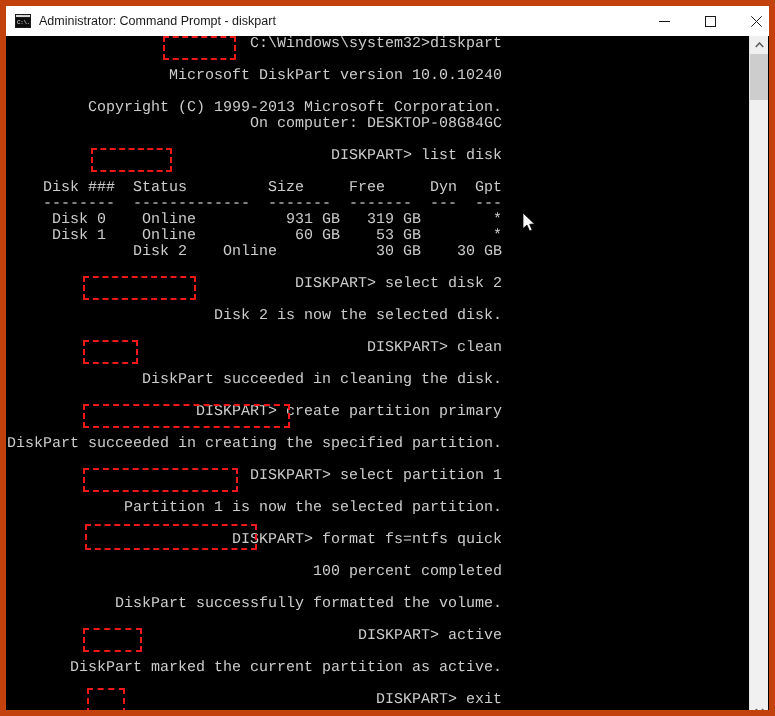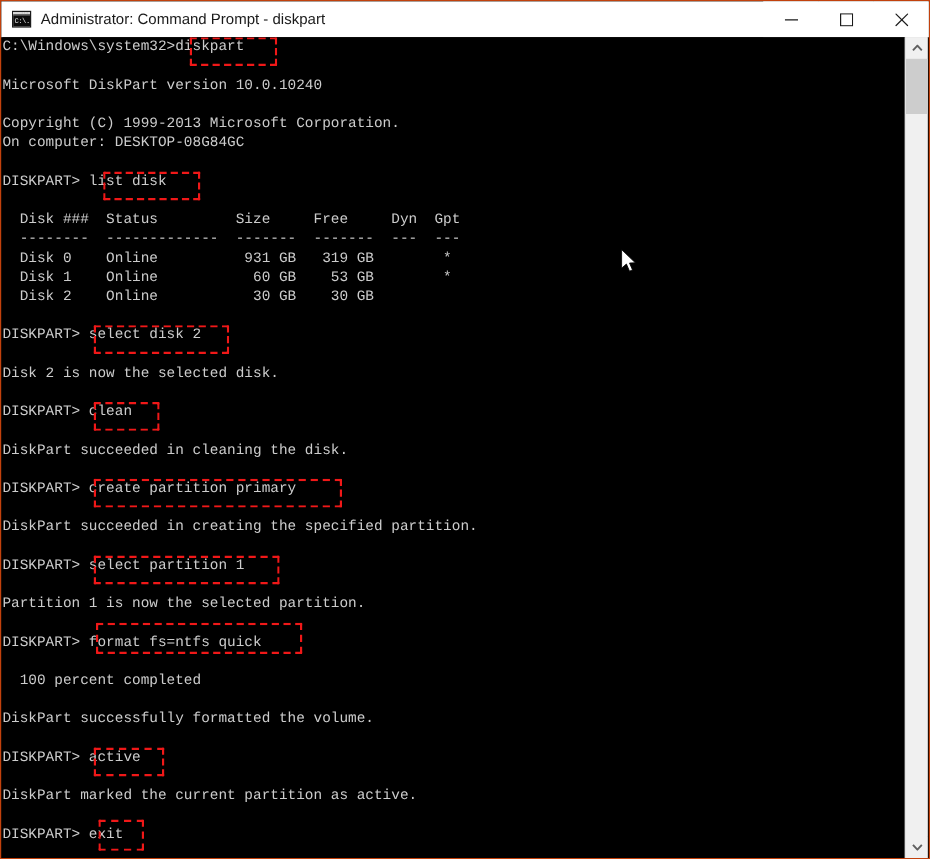--- a/index.html
+++ b/index.html
@@ -13,21 +13,21 @@
     overflow: hidden;
     font-family: "Liberation Sans", sans-serif;
   }
 
   #window {
     position: relative;
     width: 775px;
     height: 716px;
     box-sizing: border-box;
     background: #000000;
-    border: 1px solid #c2410c;
+    border: 6px solid #c2410c;
     overflow: hidden;
   }
 
   
   #titlebar {
     position: absolute;
     left: 0; top: 0;
     width: 773px;
     height: 30px;
     background: #ffffff;
@@ -106,26 +106,27 @@
     height: 684px;
     background: #000000;
     overflow: hidden;
   }
   #console-text {
     position: absolute;
     left: 0px;
     top: 0px;
     margin: 0;
     font-family: "Liberation Mono", "DejaVu Sans Mono", monospace;
-    font-size: 12px;
+    font-size: 15px;
     line-height: 16px;
     color: #cccccc;
     white-space: pre;
     letter-spacing: 0px;
     text-rendering: geometricPrecision;
+    text-align: right;
   }
 
   
   .hl {
     position: absolute;
     border: 2px dashed #f01818;
     box-sizing: border-box;
     pointer-events: none;
     border-radius: 1px;
   }

